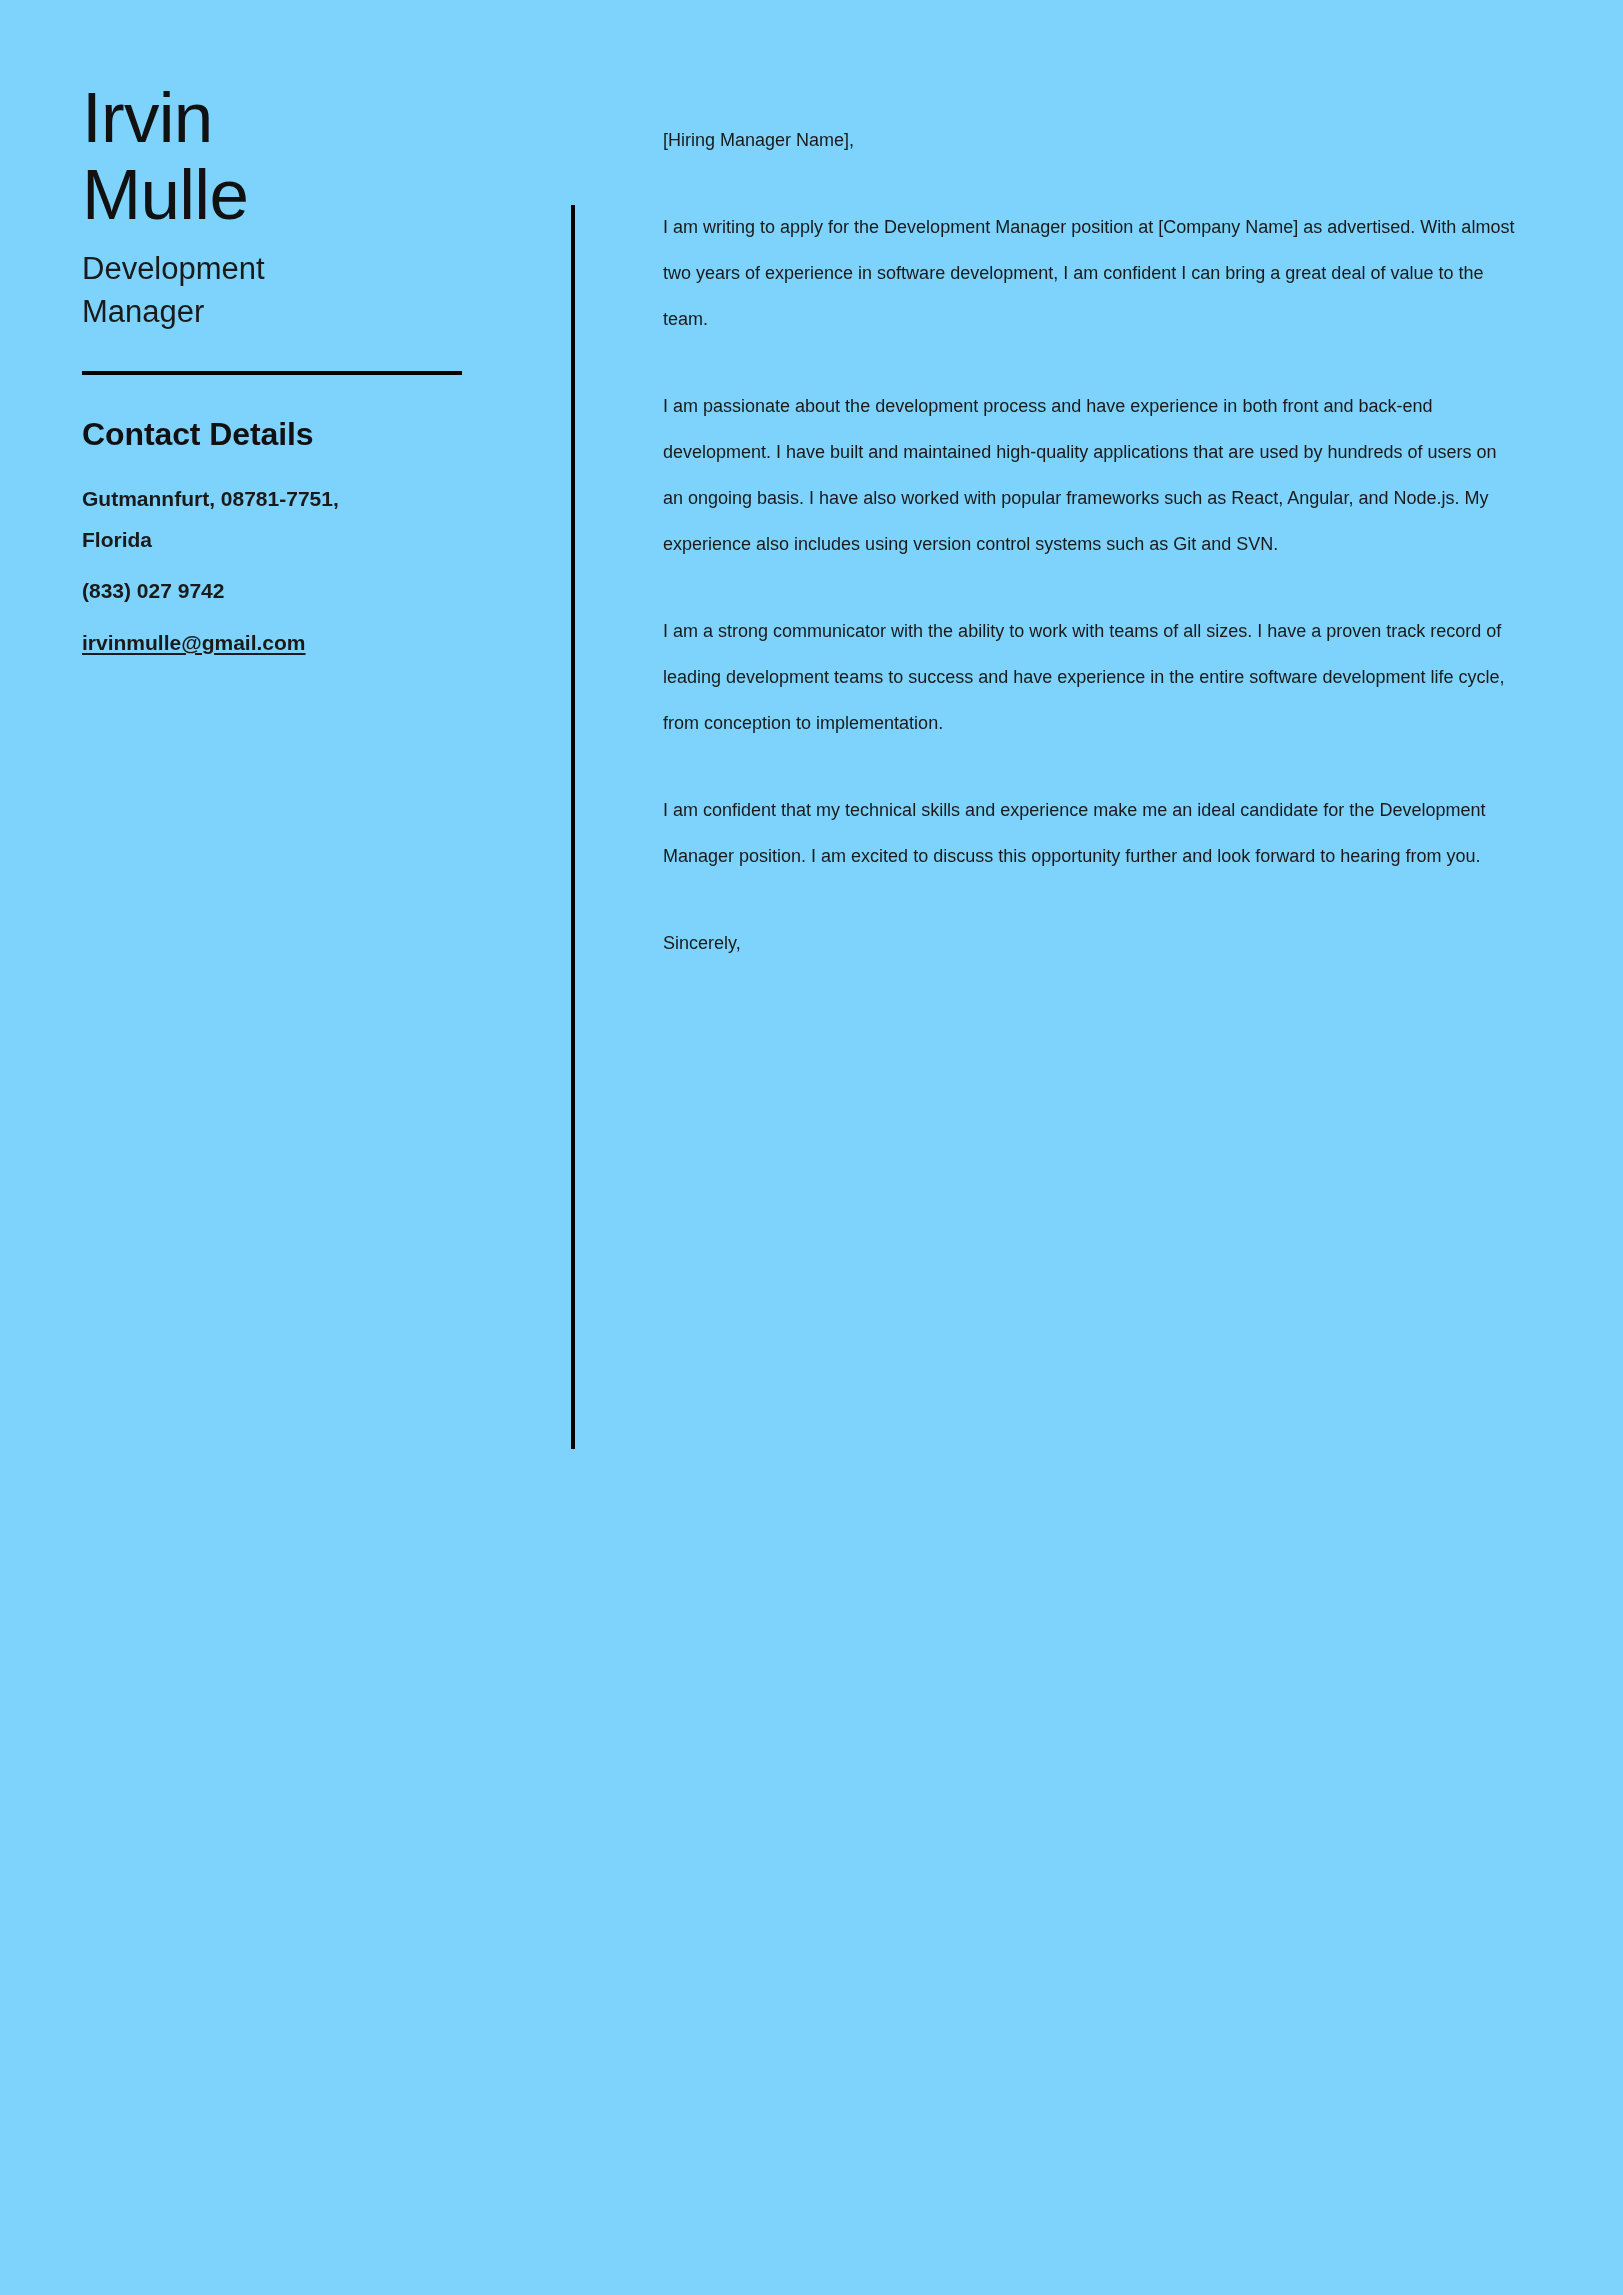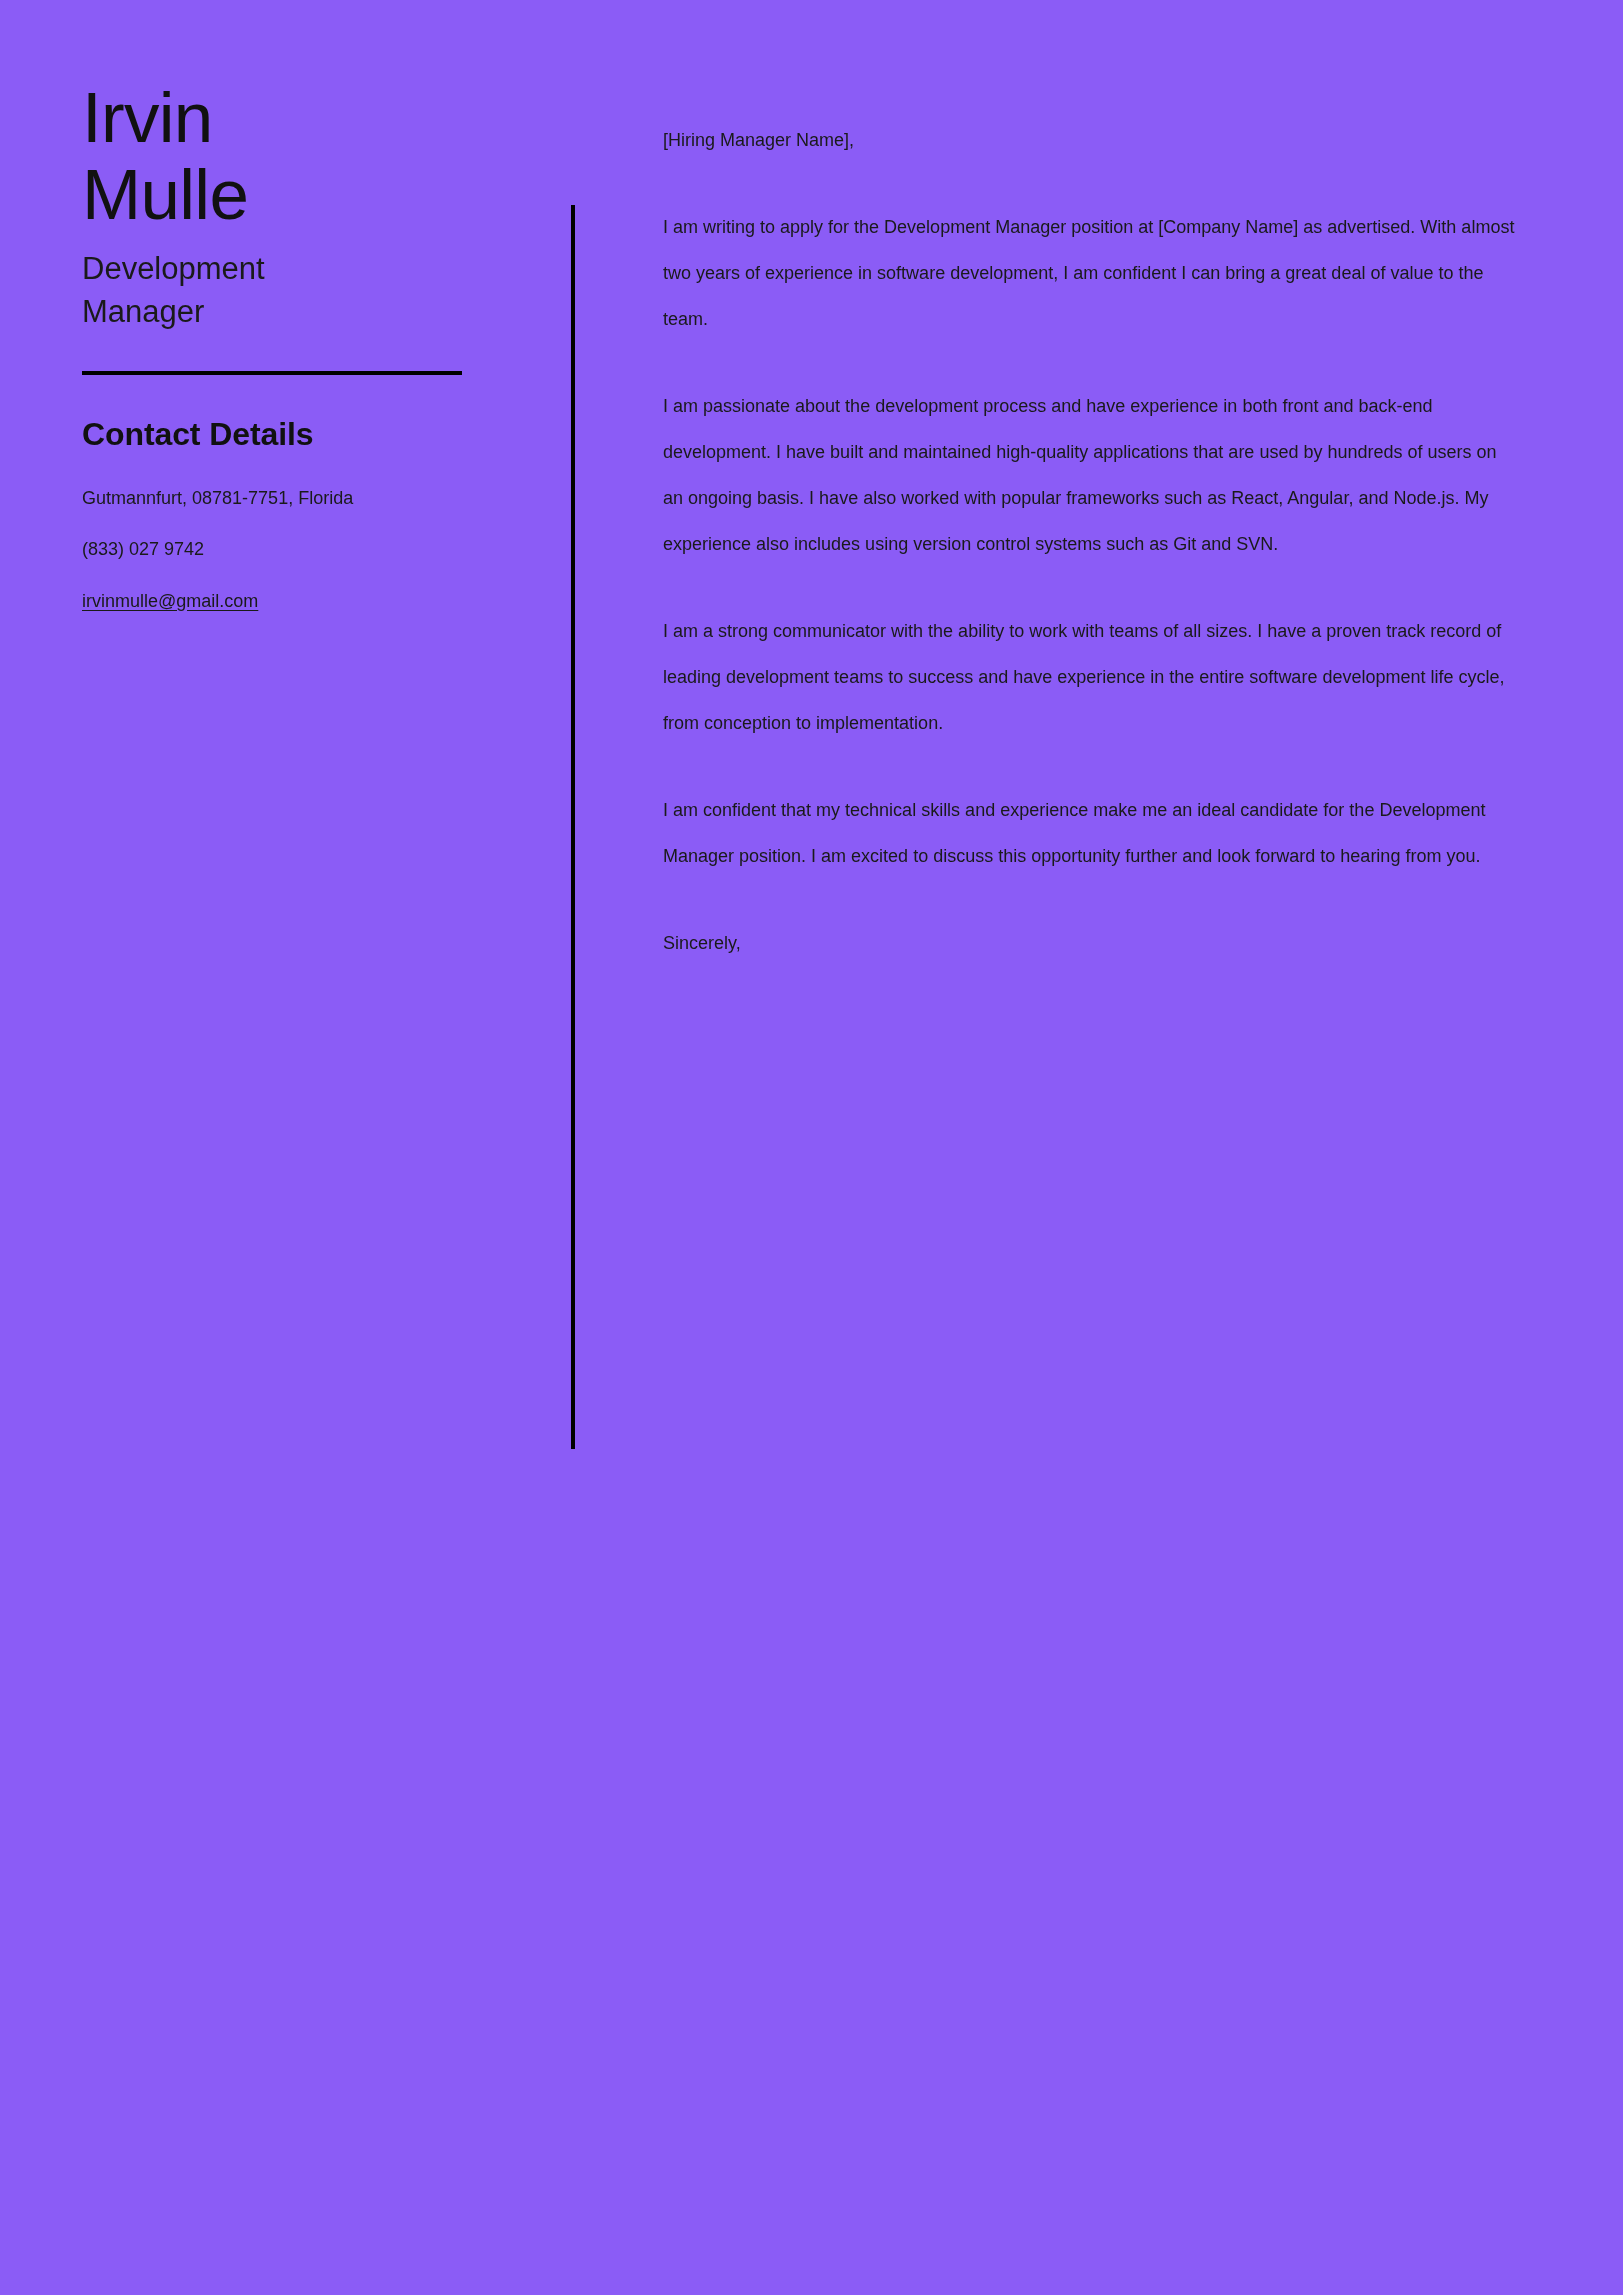--- a/index.html
+++ b/index.html
@@ -11,21 +11,21 @@
   body {
     font-family: "Liberation Sans", "DejaVu Sans", sans-serif;
     color: #1a1a1a;
     -webkit-font-smoothing: antialiased;
   }
 
   .page {
     position: relative;
     width: 1623px;
     height: 2295px;
-    background: #8b5cf6;
+    background: #7dd3fc;
     overflow: hidden;
     box-sizing: border-box;
   }
 
   
   .sidebar {
     position: absolute;
     left: 82px;
     top: 79px;
     width: 393px;
@@ -67,23 +67,23 @@
     line-height: 37px;
     font-weight: 600;
     color: #111111;
     letter-spacing: -0.1px;
   }
 
   .contact-list {
     margin-top: 25px;
   }
   .contact-item {
-    font-size: 18px;
+    font-size: 21px;
     line-height: 41px;
-    font-weight: 400;
+    font-weight: 700;
     color: #1a1a1a;
     margin-bottom: 10.5px;
     max-width: 308px;
   }
   .contact-item:last-child { margin-bottom: 0; }
 
   .contact-email {
     color: #1a1a1a;
     text-decoration: underline;
     text-underline-offset: 2.6px;

